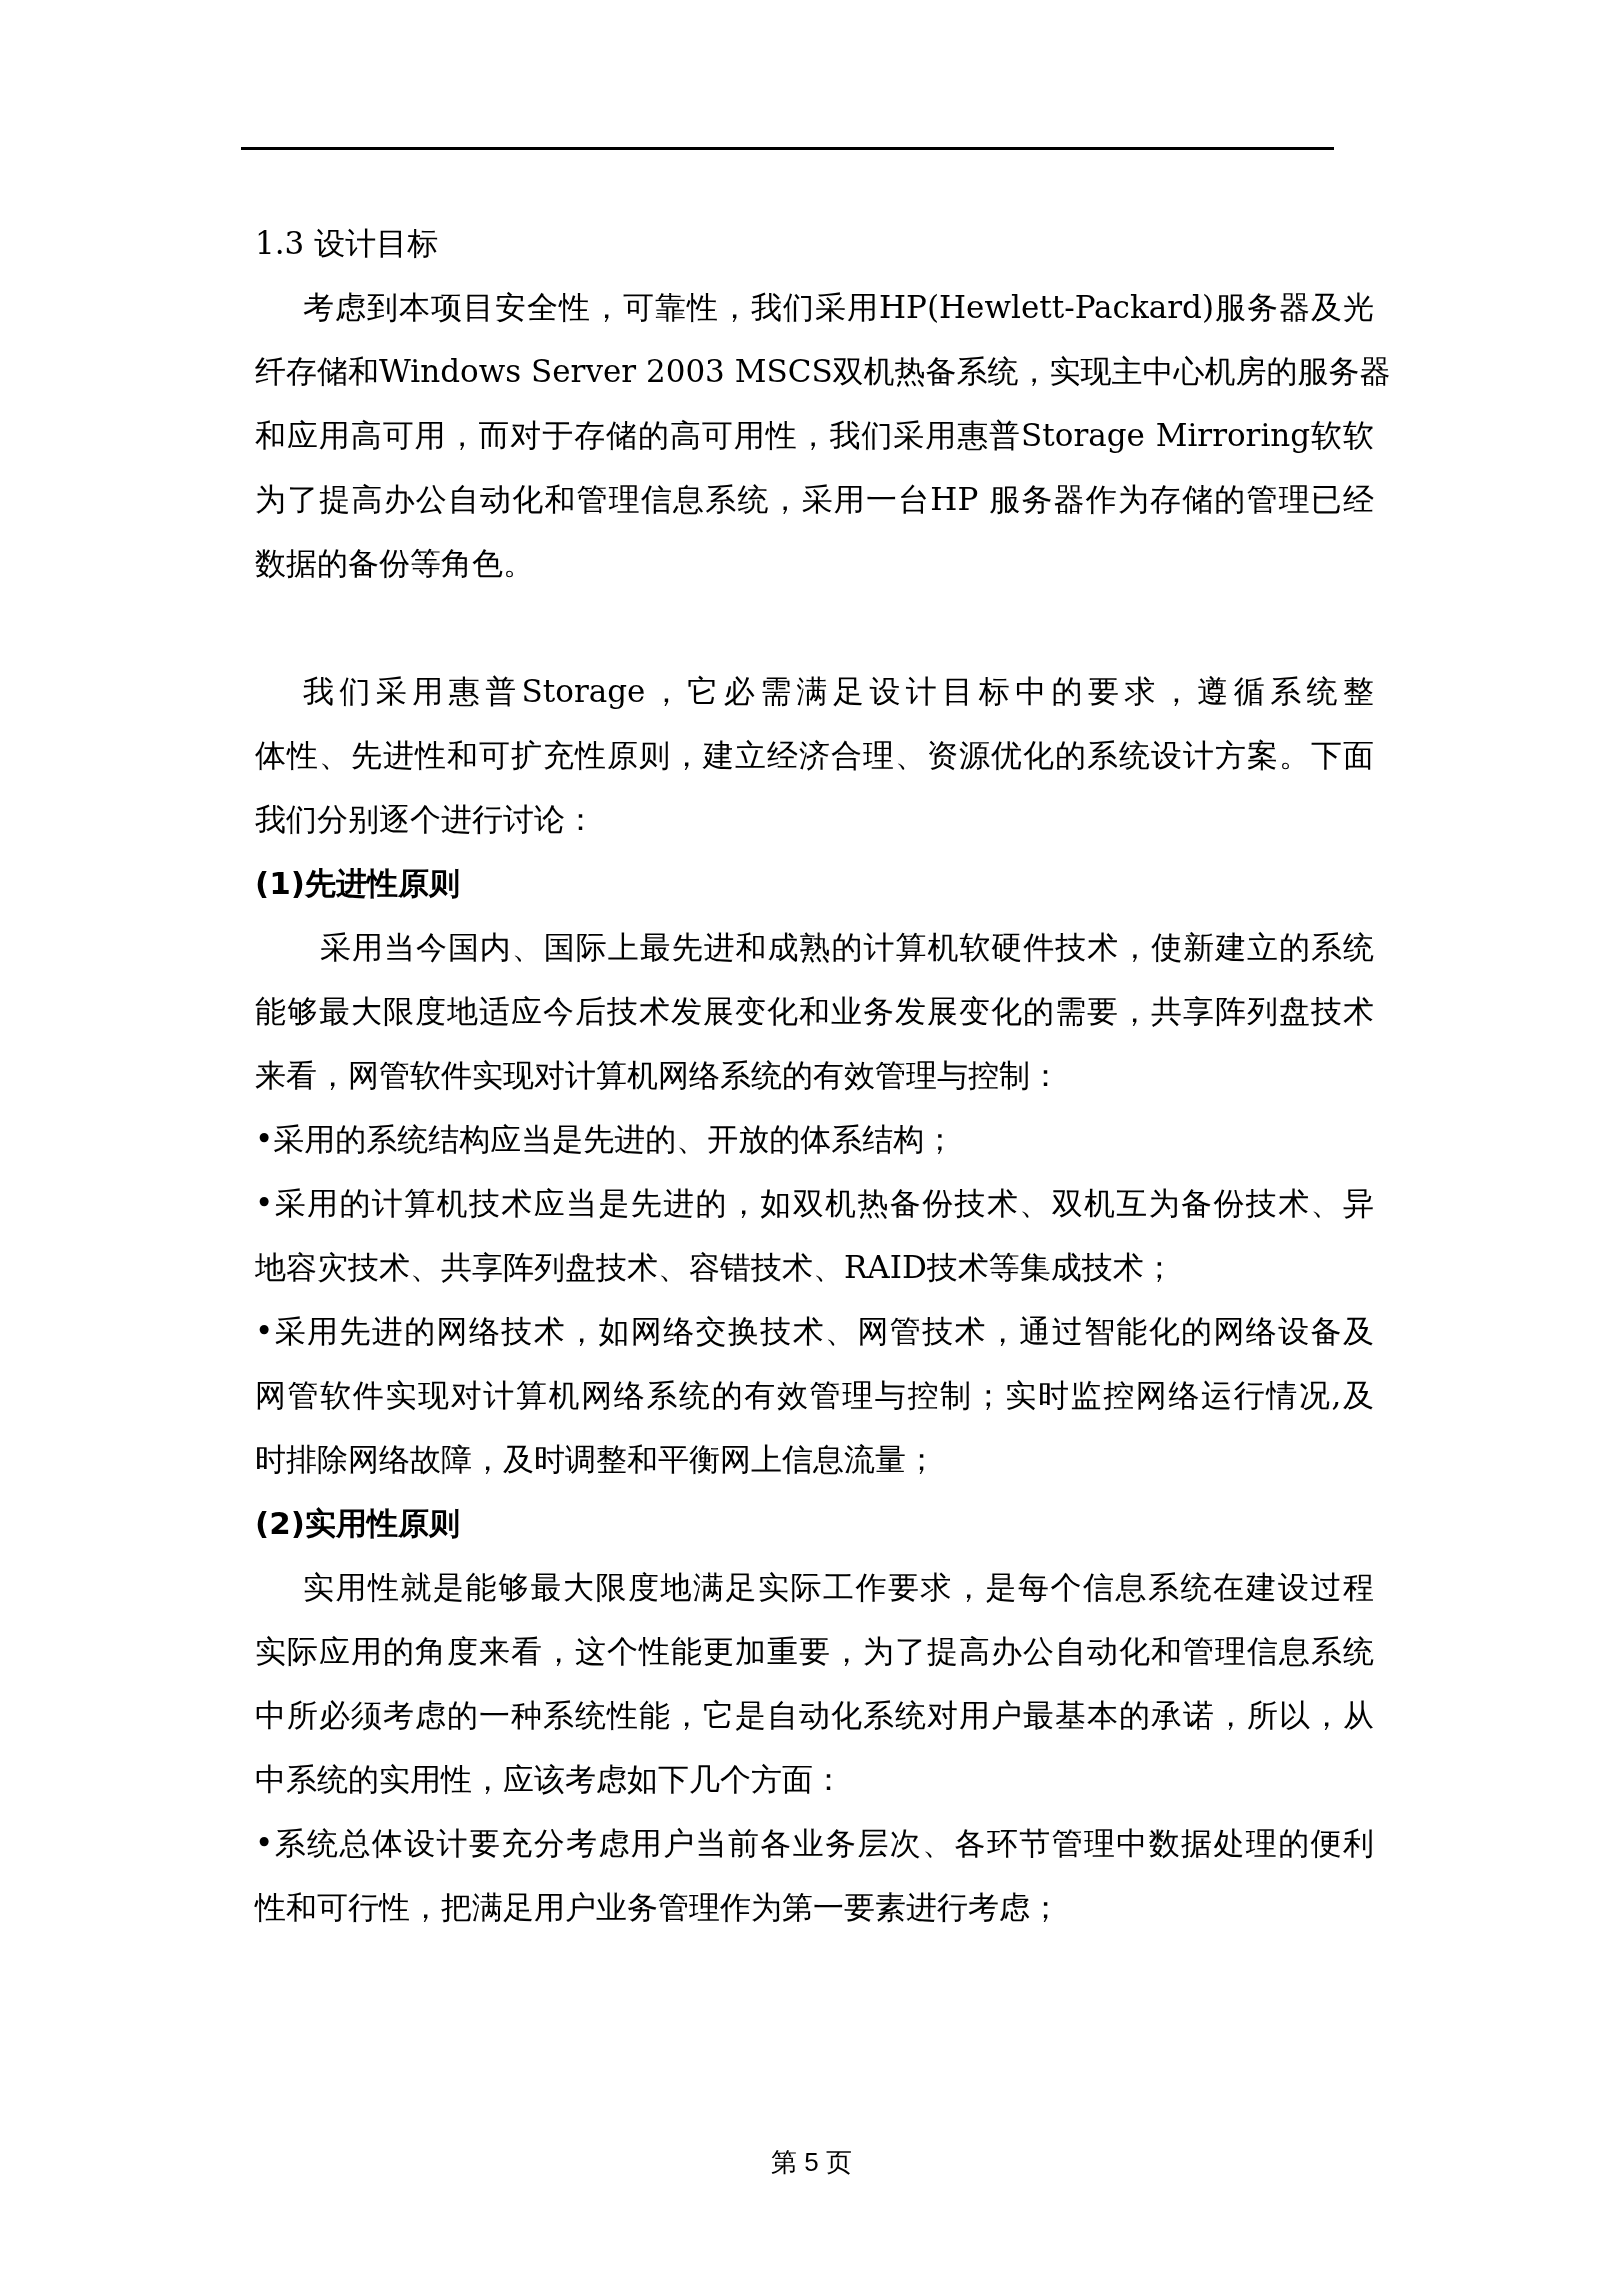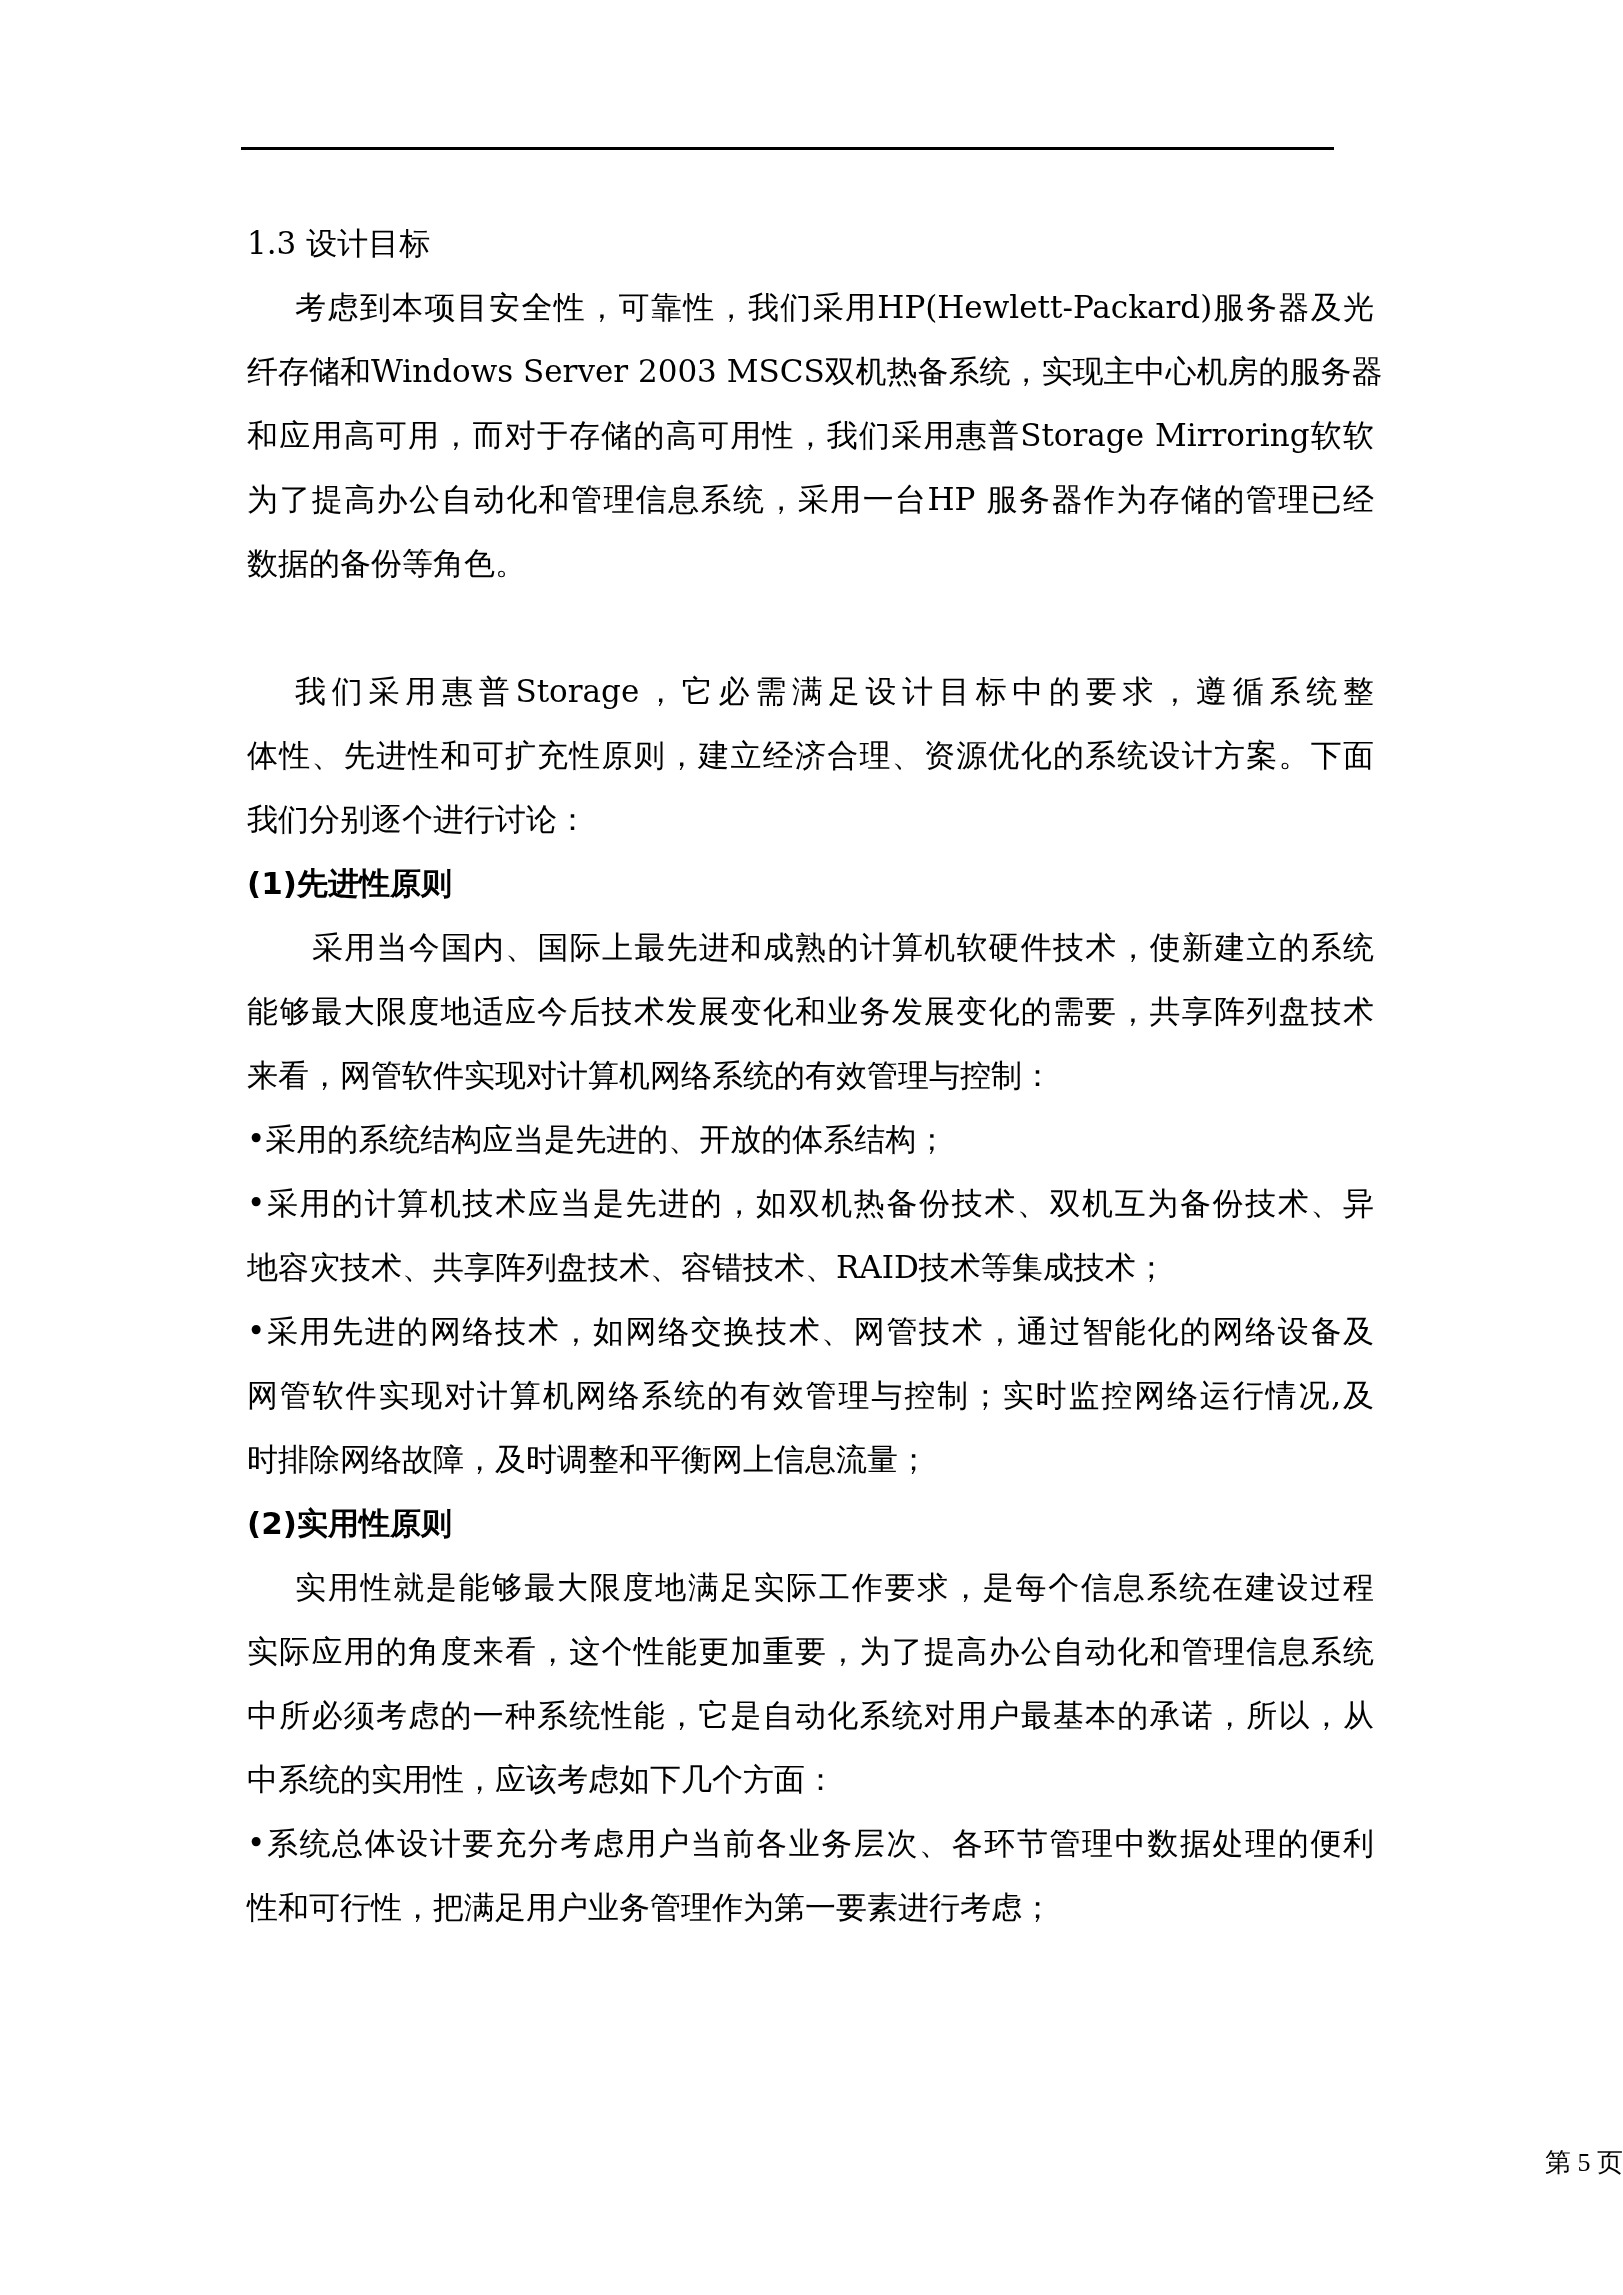--- a/index.html
+++ b/index.html
@@ -1,29 +1,29 @@
 <!DOCTYPE html>
 <html style="font-size:11px"><head>
 <meta charset="utf-8">
 <style>
   html, body { margin: 0; padding: 0; background: #ffffff; }
   body { width: 1623px; height: 2295px; position: relative; overflow: hidden;
          font-family: "DejaVu Serif", "Liberation Serif", serif; color: #000; }
   .rule { position: absolute; left: 241px; top: 147px; width: 1093px; height: 2.7px; background: #000; }
   .page { position: absolute; left: 247px; top: 211px; width: 1127px; }
-  .line { height: 64px; line-height: 64px; font-size: 31px; white-space: nowrap; overflow: visible; }
+  .line { height: 64px; line-height: 64px; font-size: 31px; white-space: nowrap; overflow: visible; margin-left: 8px; }
   .full { text-align: justify; text-align-last: justify; }
   .left { text-align: left; }
   .indent { padding-left: 48px; }
   .indent2 { padding-left: 65px; }
   .heading { font-size: 31px; }
   .subhead { font-weight: bold; font-family: "DejaVu Sans", "Liberation Sans", sans-serif; }
   .gap { height: 64px; }
-  .footer { position: absolute; left: 0; width: 1623px; top: 2145px; text-align: right;
-            font-family: Liberation Serif, serif; font-size: 26px; }
+  .footer { position: absolute; left: 0; width: 1623px; top: 2145px; text-align: center;
+            font-family: Liberation Sans, sans-serif; font-size: 26px; }
 </style>
 </head>
 <body>
 
 <div class="rule"></div>
 
 <div class="page">
 
   <div class="line left heading">1.3 设计目标</div>
   <div class="line full indent">考虑到本项目安全性，可靠性，我们采用HP(Hewlett-Packard)服务器及光</div>

